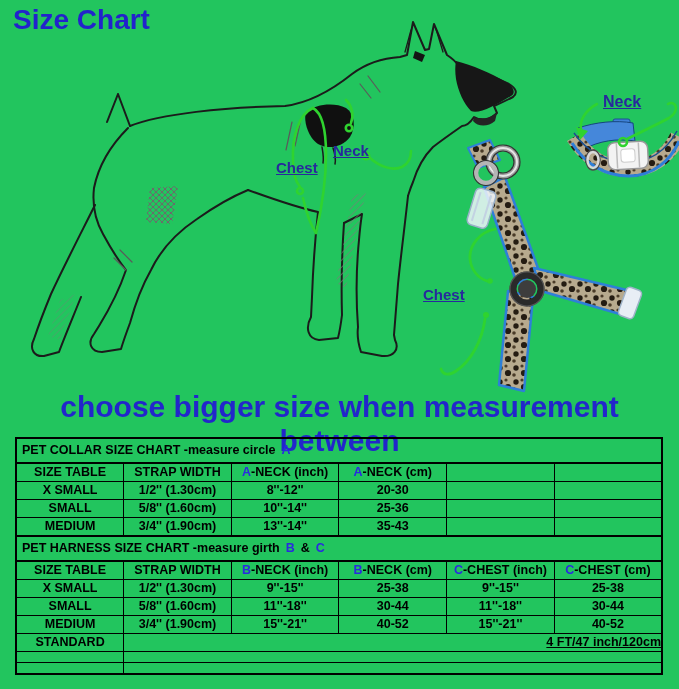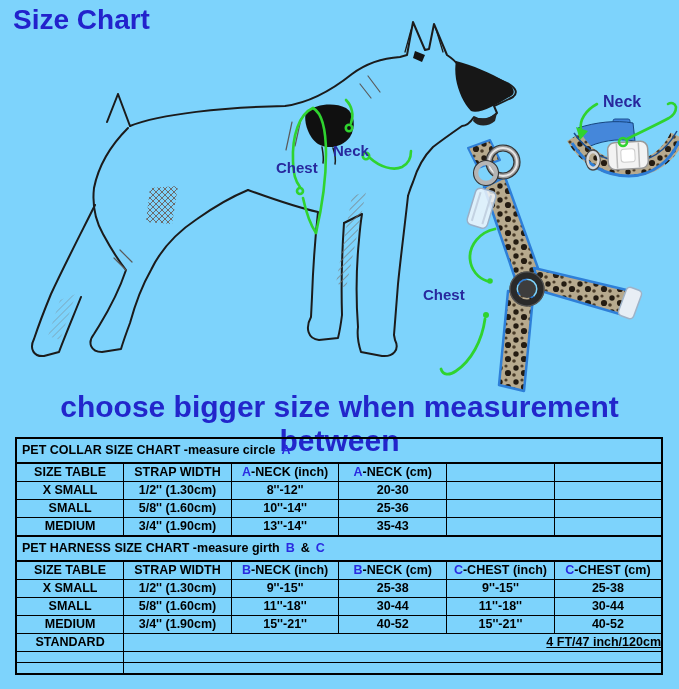--- a/index.html
+++ b/index.html
@@ -1,22 +1,22 @@
 <!DOCTYPE html>
 <html><head>
 <meta charset="utf-8">
 <style>
   html,body{margin:0;padding:0;background:#fff;}
-  .canvas{position:relative;width:679px;height:689px;background:#7dd3fc;overflow:hidden;
+  .canvas{position:relative;width:679px;height:689px;background:#22c55e;overflow:hidden;
           font-family:"Liberation Sans", sans-serif;}
   .page-title{position:absolute;left:13px;top:4px;font-size:28px;font-weight:bold;
               color:#2222cc;letter-spacing:0px;}
   .slogan{position:absolute;left:0;top:390px;width:679px;text-align:center;
           font-size:30px;font-weight:bold;color:#2226cb;}
-  .diag-label{position:absolute;font-size:15px;font-weight:bold;color:#28289d;white-space:nowrap;}
+  .diag-label{position:absolute;font-size:15px;font-weight:bold;color:#28289d;white-space:nowrap;text-decoration:underline;}
   .lbl-dog-chest{left:276px;top:159px;}
   .lbl-dog-neck{left:333px;top:142px;}
   .lbl-collar-neck{left:603px;top:93px;font-size:16px;}
   .lbl-harness-chest{left:423px;top:286px;}
   .illus{position:absolute;left:0;top:0;}
   table.size-table{position:absolute;left:15px;top:437px;width:648px;border-collapse:collapse;
       table-layout:fixed;border:2px solid #000;font-size:12.5px;font-weight:bold;color:#000;}
   table.size-table td{border:1px solid #000;text-align:center;padding:0;height:17px;
       line-height:1.1;white-space:nowrap;overflow:hidden;}
   table.size-table td.sec{text-align:left;padding:4px 0 3px 5px;height:16px;

